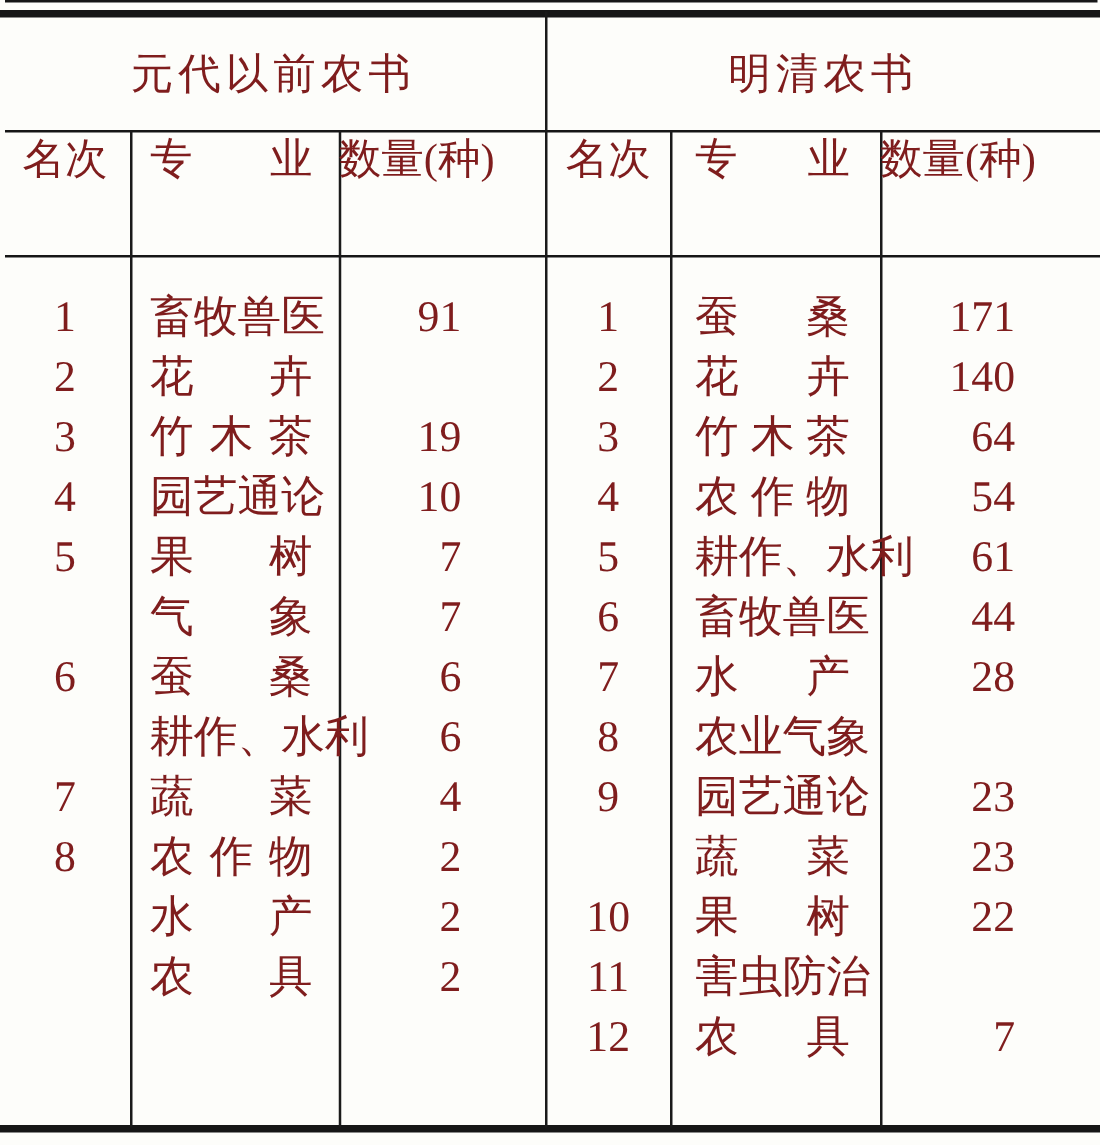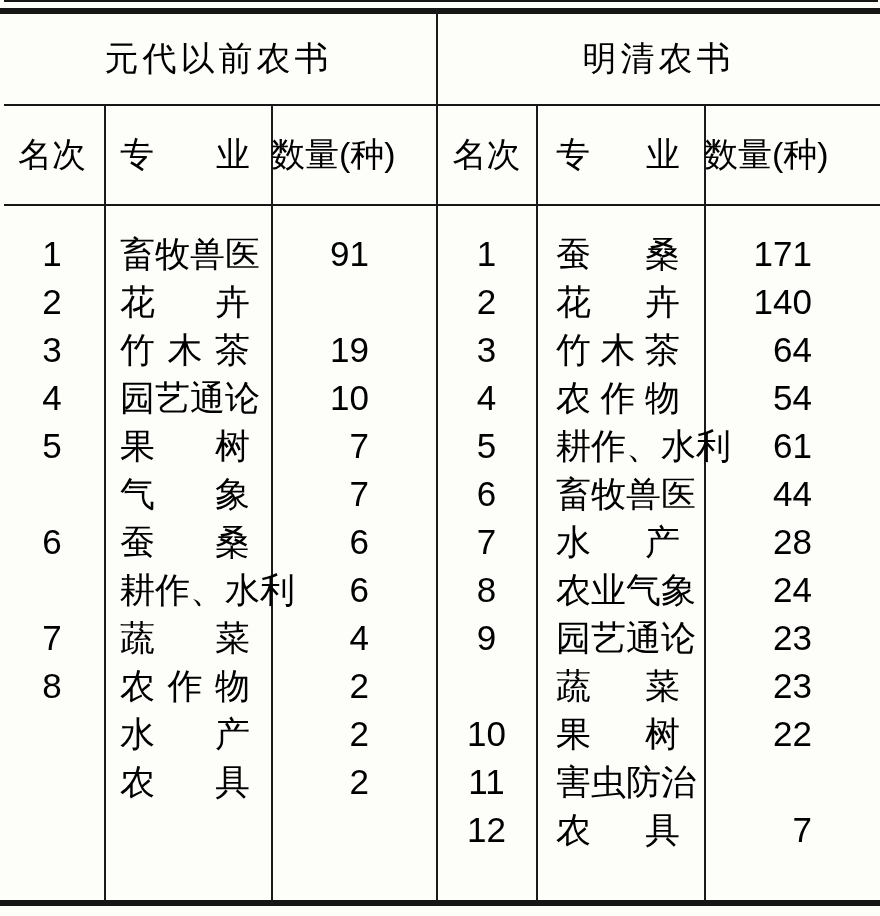--- a/index.html
+++ b/index.html
@@ -1,21 +1,21 @@
 <!DOCTYPE html>
 <html><head>
 <meta charset="utf-8">
 <style>
   html,body{margin:0;padding:0;background:#e8e6e0;}
   .page{
     position:relative;
     width:880px;height:916px;
     background:#fdfdfa;
-    font-family:Liberation Sans, sans-serif;
-    color:#000000;
+    font-family:Liberation Serif, serif;
+    color:#7f1d1d;
     overflow:hidden;
   }
   
   .rule{position:absolute;background:#161616;}
   .rule.top-thin{top:0;left:4px;right:2px;height:2px;}
   .rule.top-thick{top:8px;left:0;right:0;height:6px;}
   .rule.under-group{top:104px;left:4px;right:0;height:2px;}
   .rule.under-colhead{top:204px;left:4px;right:0;height:2px;}
   .rule.bottom-thick{top:900px;left:0;right:0;height:6px;}
   .vrule{position:absolute;width:2px;background:#1a1a1a;}
@@ -25,21 +25,21 @@
   .vrule.r1{left:536px;top:105px;height:797px;}
   .vrule.r2{left:704px;top:105px;height:797px;}
   
   .half{position:absolute;top:14px;bottom:16px;display:flex;flex-direction:column;}
   .half.left{left:0;width:437px;}
   .half.right{left:437px;width:443px;}
   .group-header{
     height:90px;display:flex;align-items:center;justify-content:center;
     font-size:34px;letter-spacing:4px;
   }
-  .col-header{height:100px;display:flex;align-items:center;}
+  .col-header{height:100px;display:flex;align-items:flex-start;}
   .body{flex:1;padding-top:26px;}
   .row{display:flex;align-items:center;height:48px;}
   .cell{font-size:35px;line-height:48px;white-space:nowrap;}
   
   .half.left  .cell.rank{width:104px;text-align:center;}
   .half.left  .cell.spec{width:167px;box-sizing:border-box;padding:0 21px 0 16px;}
   .half.left  .cell.qty {width:166px;box-sizing:border-box;text-align:right;padding-right:68px;}
   
   .half.right .cell.rank{width:99px;text-align:center;}
   .half.right .cell.spec{width:168px;box-sizing:border-box;padding:0 24px 0 20px;}
@@ -303,21 +303,20 @@
         <div class="row">
           <div class="cell rank">8</div>
           <div class="cell spec">
             <span class="distribute">
               <span>农</span>
               <span>业</span>
               <span>气</span>
               <span>象</span>
             </span>
           </div>
-          <div class="cell qty">24</div>
         </div>
         <div class="row">
           <div class="cell rank">9</div>
           <div class="cell spec">
             <span class="distribute">
               <span>园</span>
               <span>艺</span>
               <span>通</span>
               <span>论</span>
             </span>

